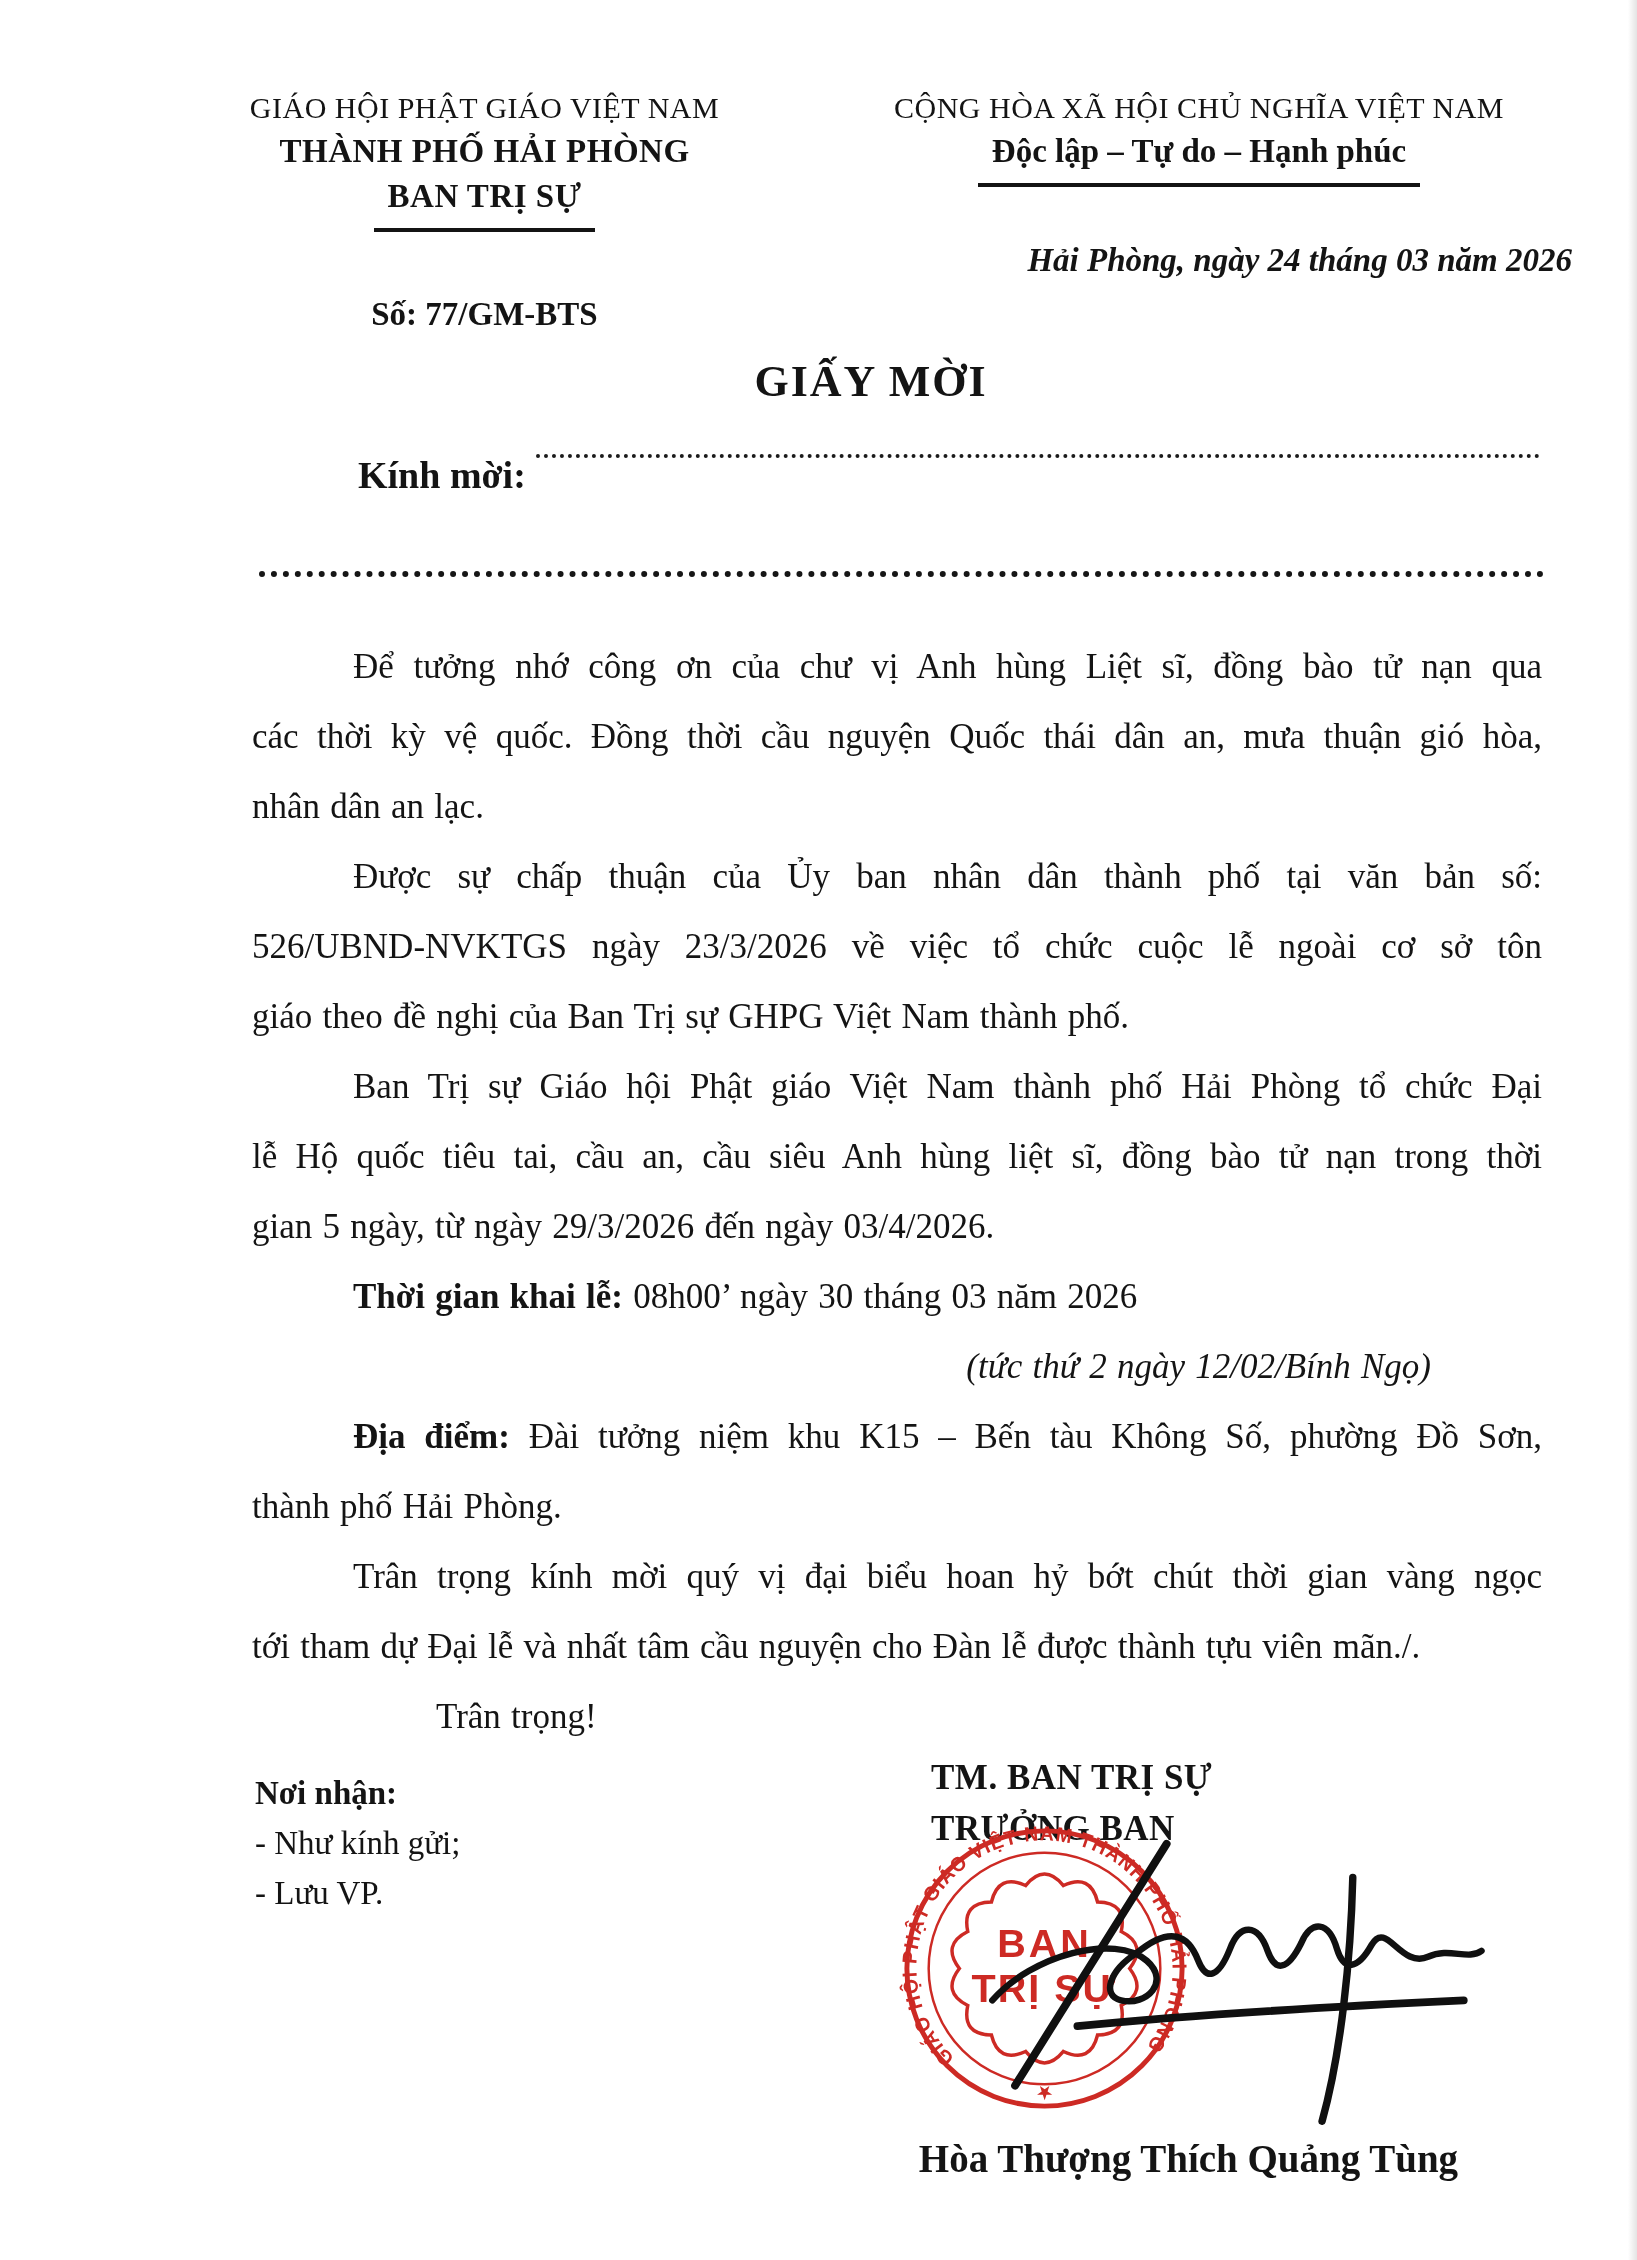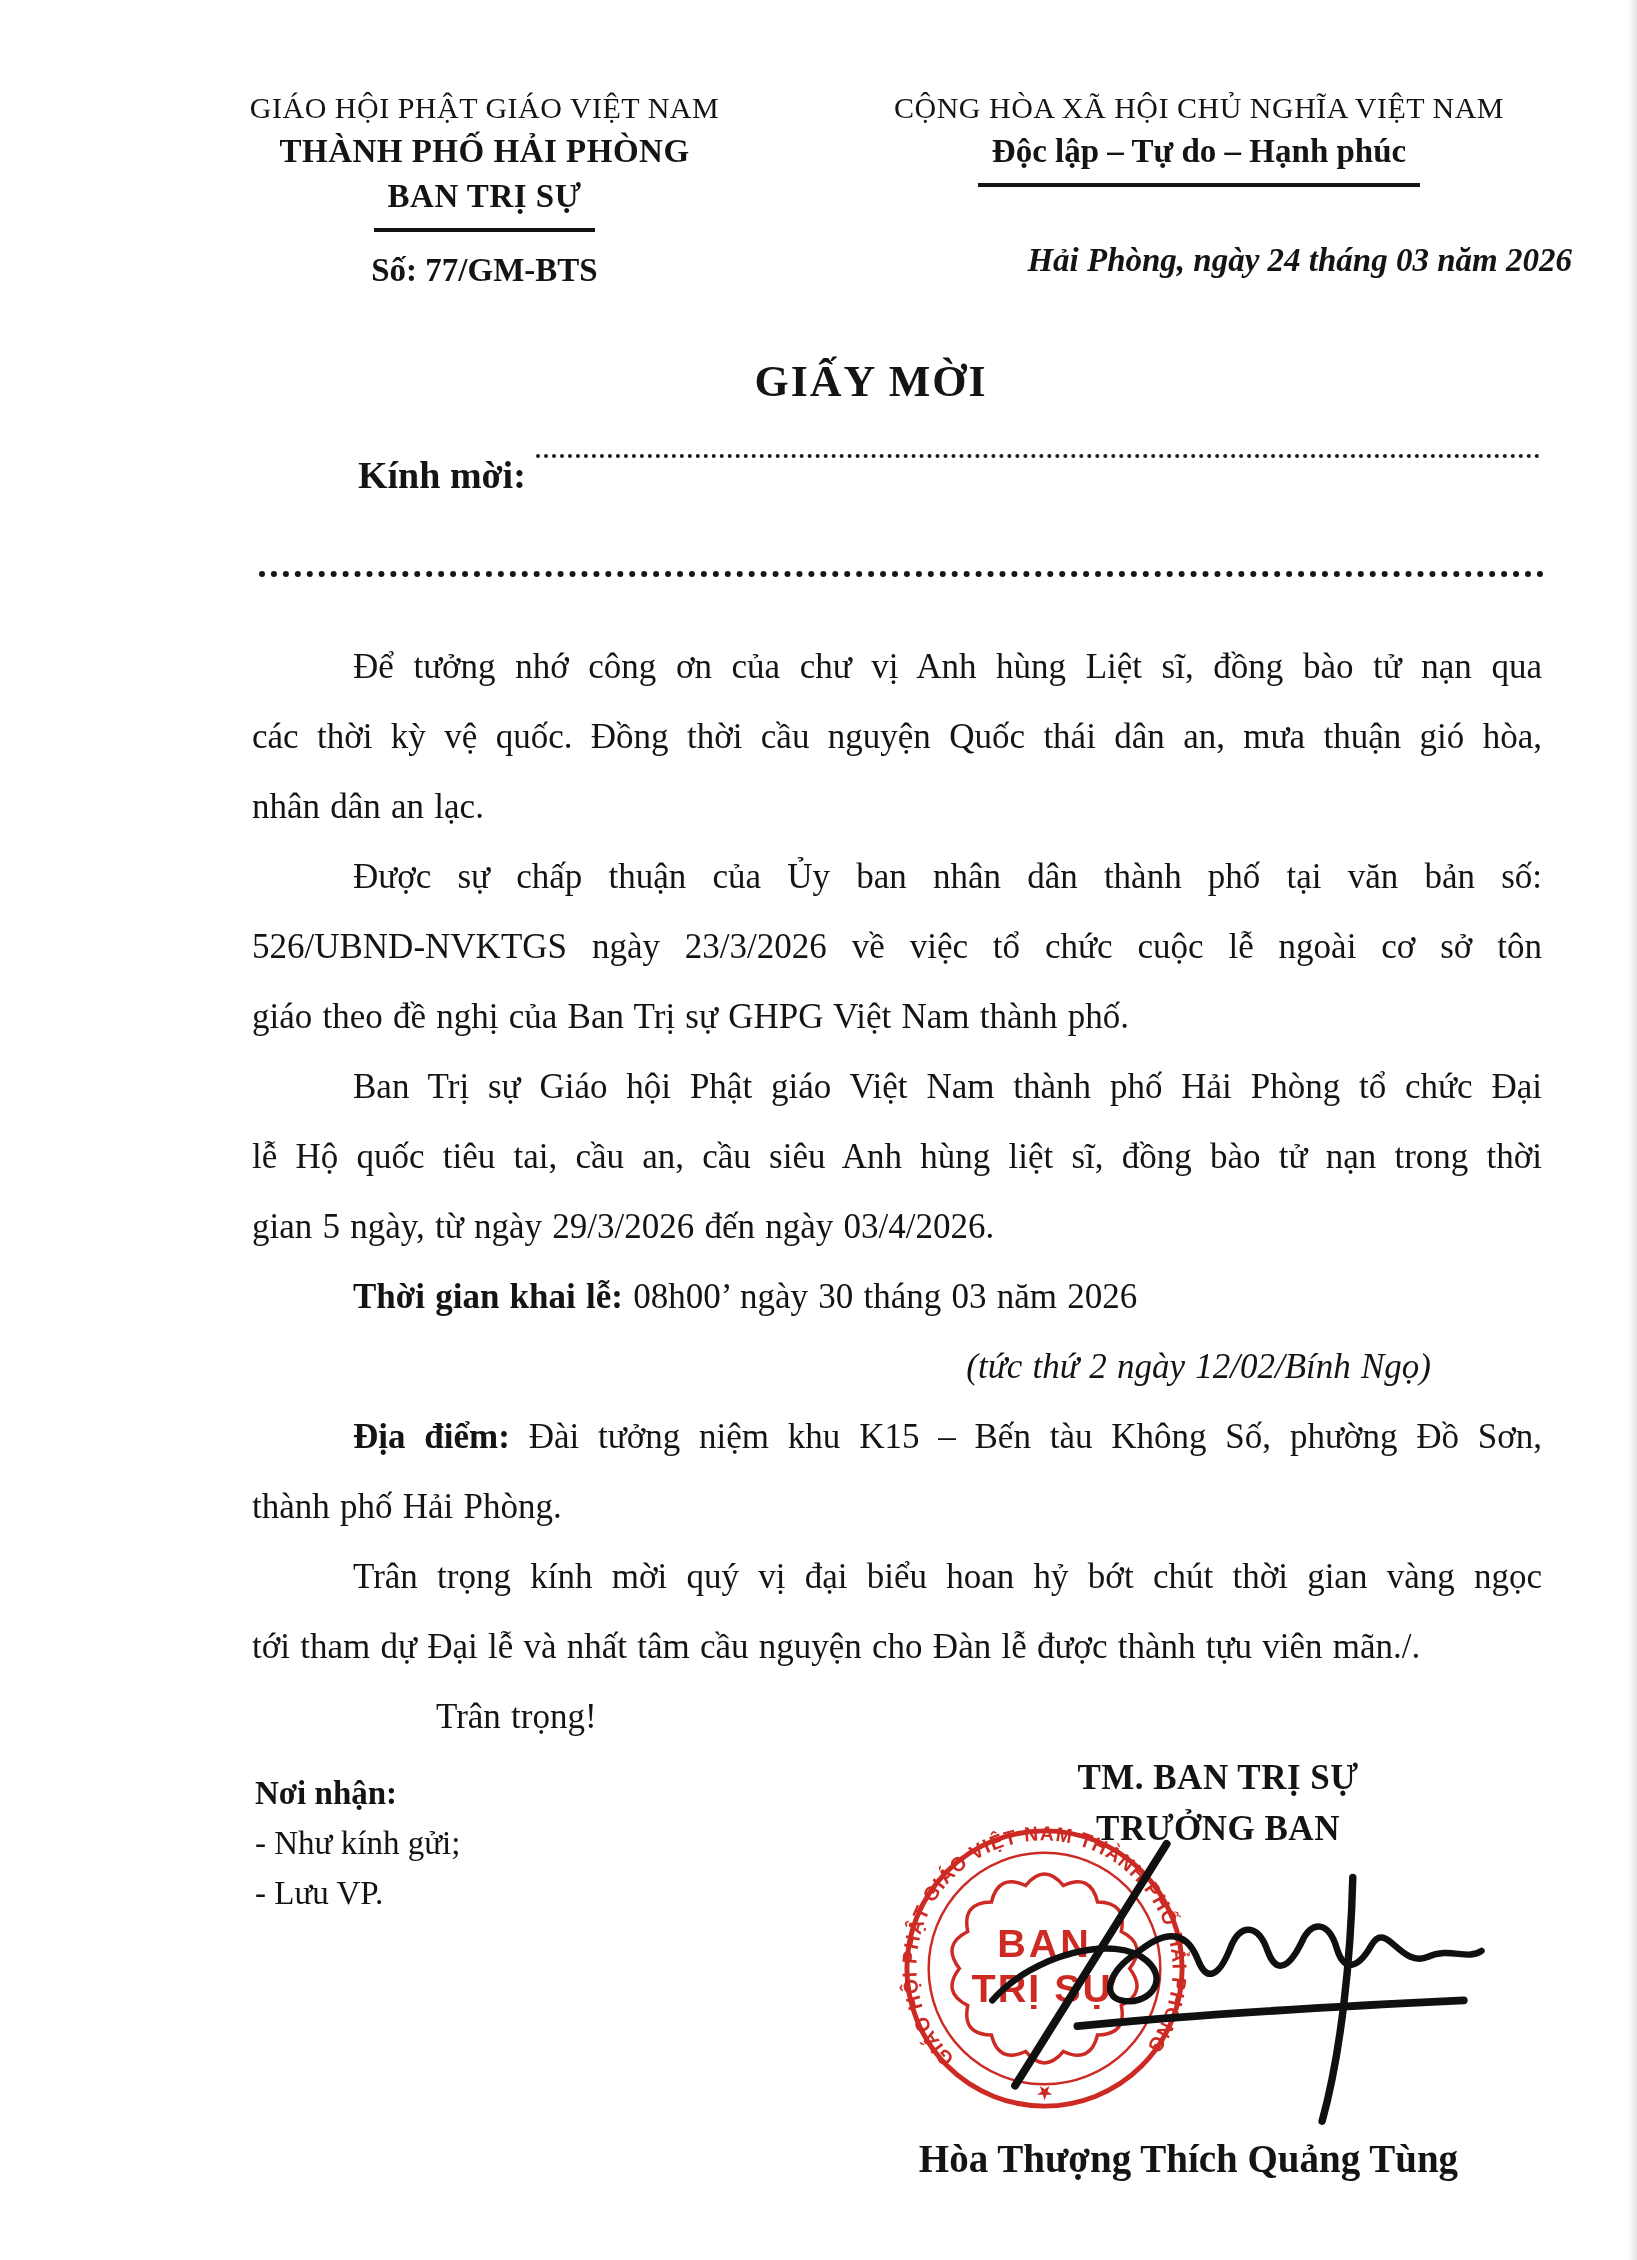--- a/index.html
+++ b/index.html
@@ -11,21 +11,21 @@
   .edge-shade{position:absolute;right:0;top:0;bottom:0;width:10px;
     background:linear-gradient(to right,rgba(0,0,0,0),rgba(0,0,0,.12));}
   
   .hdr{position:absolute;top:91px;left:0;width:1638px;}
   .hdr-left{position:absolute;left:158px;width:653px;text-align:center;}
   .hdr-right{position:absolute;left:820px;width:758px;text-align:center;}
   .h-small{font-size:30px;font-weight:normal;letter-spacing:0.5px;}
   .h-big{font-size:33px;font-weight:bold;margin-top:8px;letter-spacing:0.5px;}
   .h-underline{display:inline-block;border-bottom:4px solid #141414;padding:0 14px 13px 14px;}
   .motto{font-size:33px;font-weight:bold;margin-top:8px;}
-  .doc-number{margin-top:20px;font-size:33px;font-weight:bold;text-align:center;}
+  .doc-number{margin-top:64px;font-size:33px;font-weight:bold;text-align:center;}
   .dateline{margin-top:55px;font-size:33px;font-weight:bold;font-style:italic;text-align:right;padding-right:6px;}
   
   .doc-title{position:absolute;top:356px;left:198px;width:1346px;text-align:center;
     font-size:44px;font-weight:bold;letter-spacing:2px;}
   
   .invite-row{position:absolute;top:453px;left:358px;width:1184px;display:flex;}
   .invite-label{font-size:38px;font-weight:bold;white-space:nowrap;}
   .dot-leader{flex:1;border-bottom:4px dotted #1b1b1b;margin:0 2px 10px 10px;height:1px;}
   .dots-row{position:absolute;left:259px;top:531px;width:1285px;height:40px;
     border-bottom:6px dotted #161616;}
@@ -35,21 +35,21 @@
     text-align:justify;word-spacing:1.5px;}
   .bline.fill{text-align-last:justify;}
   .bline.ind{text-indent:101px;}
   .bline.ind2{text-indent:184px;}
   .b{font-weight:bold;}
   .i{font-style:italic;}
   
   .recipients{position:absolute;left:255px;top:1768px;font-size:33px;}
   .recipients .head{font-weight:bold;}
   .recipients div{line-height:50px;}
-  .sign-block{position:absolute;left:931px;top:1752px;width:574px;text-align:center;}
+  .sign-block{position:absolute;left:931px;top:1752px;width:574px;text-align:left;}
   .sign-l1,.sign-l2{font-size:35px;font-weight:bold;letter-spacing:0.5px;line-height:51px;}
   .signer-name{position:absolute;left:832px;top:2136px;width:713px;text-align:center;
     font-size:39px;font-weight:bold;}
   
   .seal-svg{position:absolute;left:896px;top:1820px;width:297px;height:297px;}
   .seal-center{font-family:"Liberation Sans","DejaVu Sans",sans-serif;font-weight:bold;}
   .sig-svg{position:absolute;left:921px;top:1820px;width:614px;height:337px;}
 </style>
 </head>
 <body>

